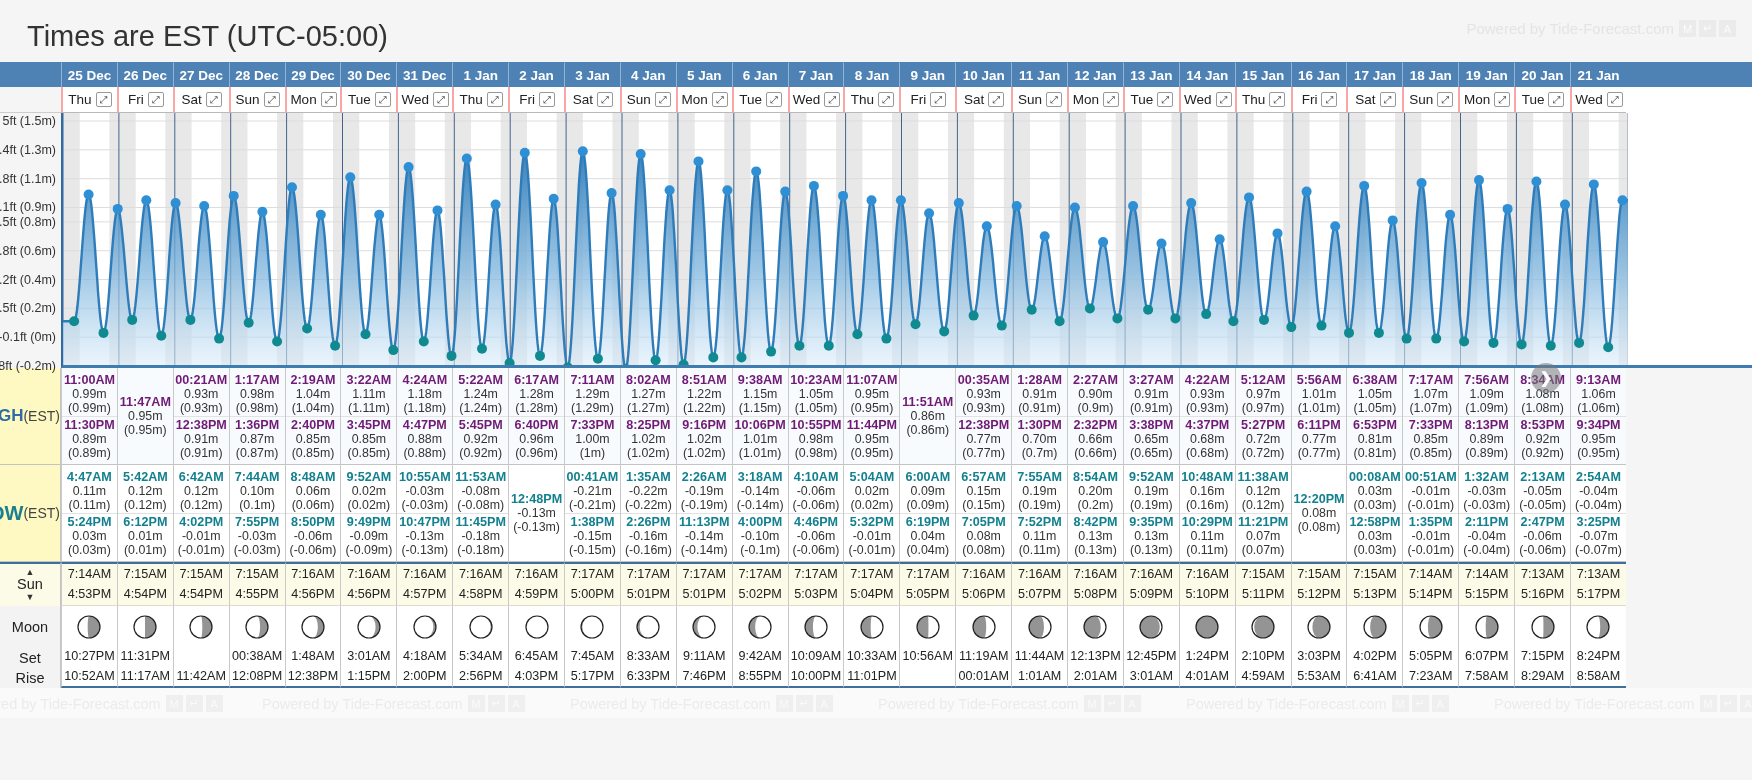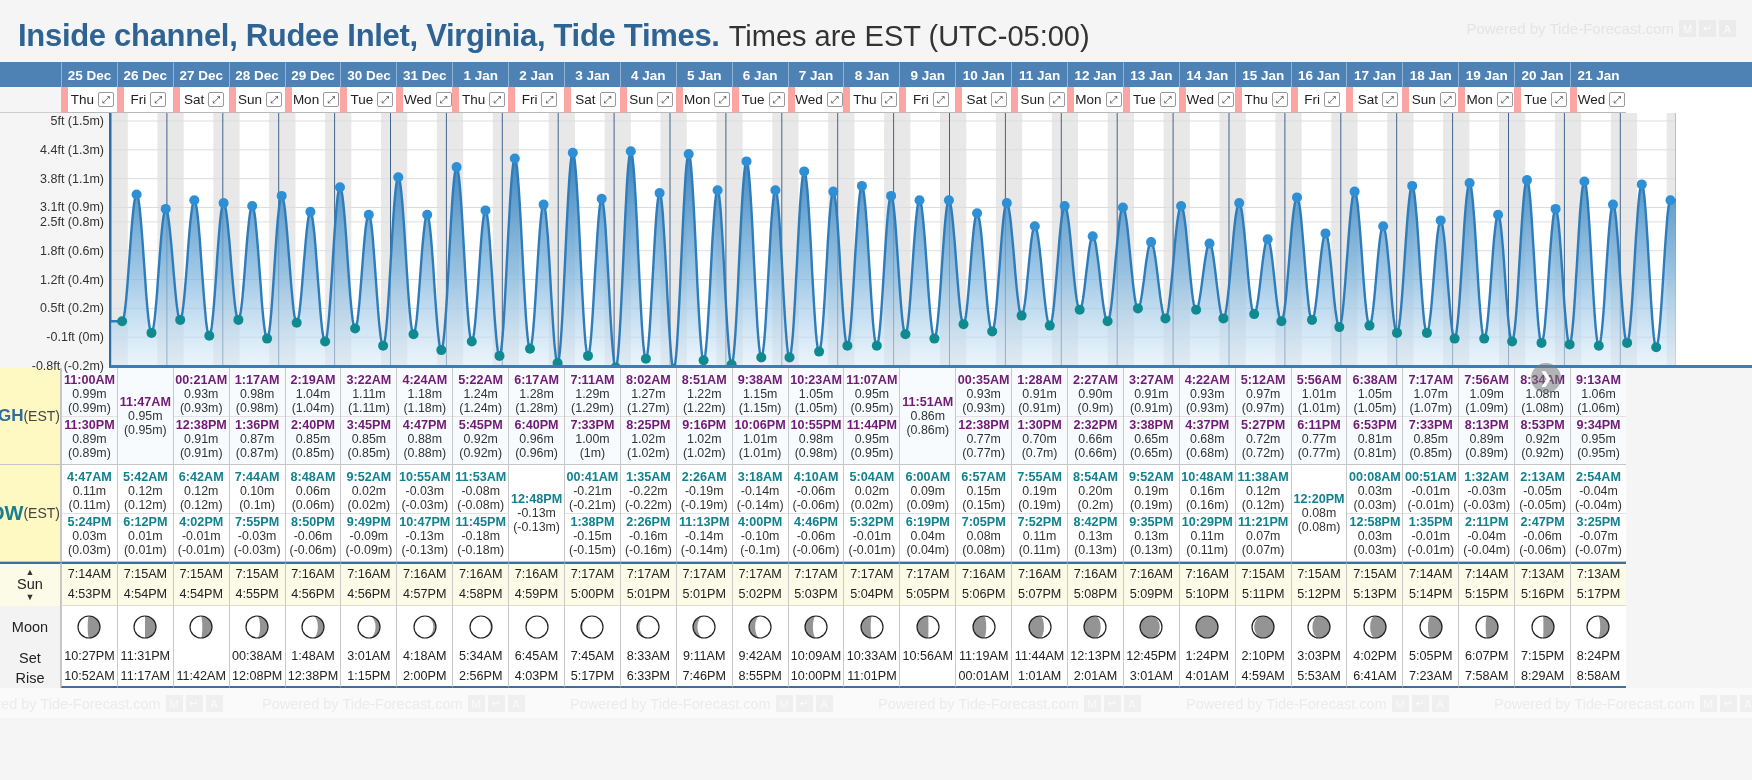--- a/index.html
+++ b/index.html
@@ -50,31 +50,31 @@
   .hdr-date {
     color: #fff; font-size: 13.5px; font-weight: bold;
     text-align: center; line-height: 25px;
     border-left: 1px solid #8fb4d6; border-top: 1px solid #4f82b4;
     white-space: nowrap; overflow: hidden;
   }
   .hdr-day-row { background: #fff; height: 26px; }
   .hdr-day-row .lab { background: #f5f5f5; border-bottom: 1px solid #cdcdcd; }
   .hdr-day {
     display: flex; align-items: center; justify-content: center; gap: 4px;
-    height: 26px; border-left: 7px solid #fca5a5; border-bottom: 1px solid #b9b9b9;
+    height: 26px; border-left: 2px solid #fca5a5; border-bottom: 1px solid #b9b9b9;
     font-size: 13.5px; color: #222; white-space: nowrap;
   }
   .expand-ico {
     width: 16px; height: 15px; border: 1px solid #999; border-radius: 2px;
     background: #fff; display: flex; align-items: center; justify-content: center;
     font-size: 10px; color: #333; line-height: 1;
   }
 
   
-  .chart-row { height: 255px; padding-left: 48px; }
+  .chart-row { height: 255px; }
   .chart-axis {
     width: 61px; flex: 0 0 61px; position: relative;
     background: #f5f5f5; border-right: 0;
   }
   .ytick {
     position: absolute; right: 5px; transform: translateY(-50%);
     font-size: 12.5px; color: #333; white-space: nowrap;
   }
   .chart-area {
     position: relative; flex: 1 1 auto; overflow: hidden;
@@ -170,21 +170,20 @@
     display: flex; align-items: center; justify-content: center;
     font-size: 15px; font-weight: bold; z-index: 40;
   }
 </style>
 </head>
 <body>
 
 <div id="app">
 
   <div class="title-bar">
-    <span class="title-main">Inside channel, Rudee Inlet, Virginia, Tide Times.</span>
     <span class="title-sub">Times are EST (UTC-05:00)</span>
     <span class="powered">
       <span>Powered by Tide-Forecast.com</span>
       <span class="pw-badges">
         <span class="pw-badge">M</span>
         <span class="pw-badge">↵</span>
         <span class="pw-badge">A</span>
       </span>
     </span>
   </div>

